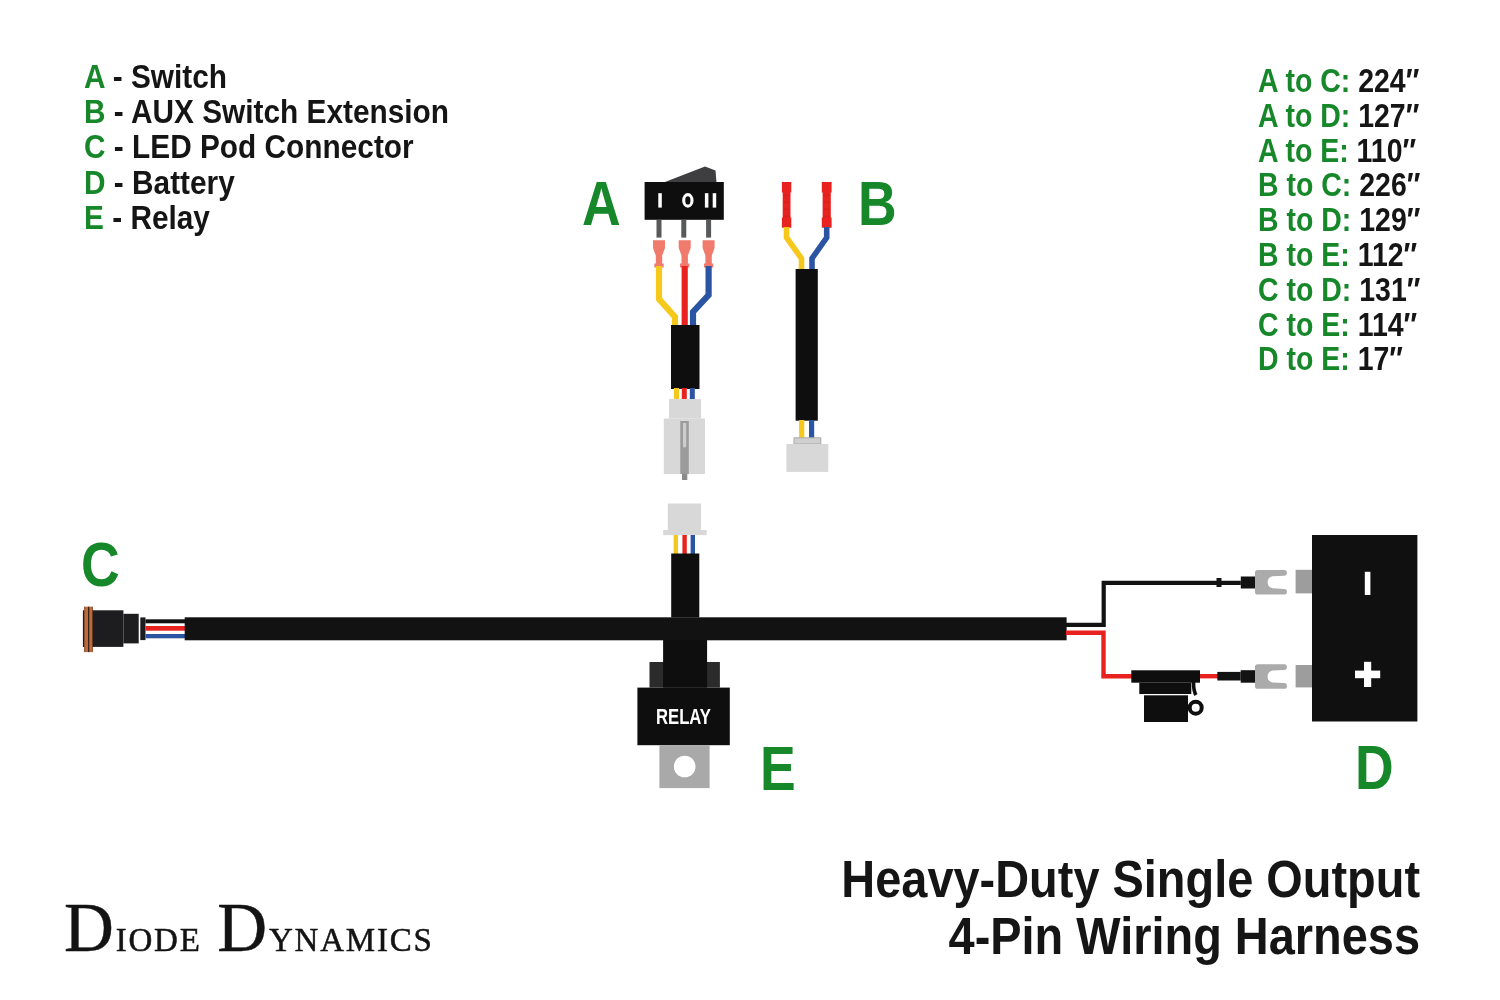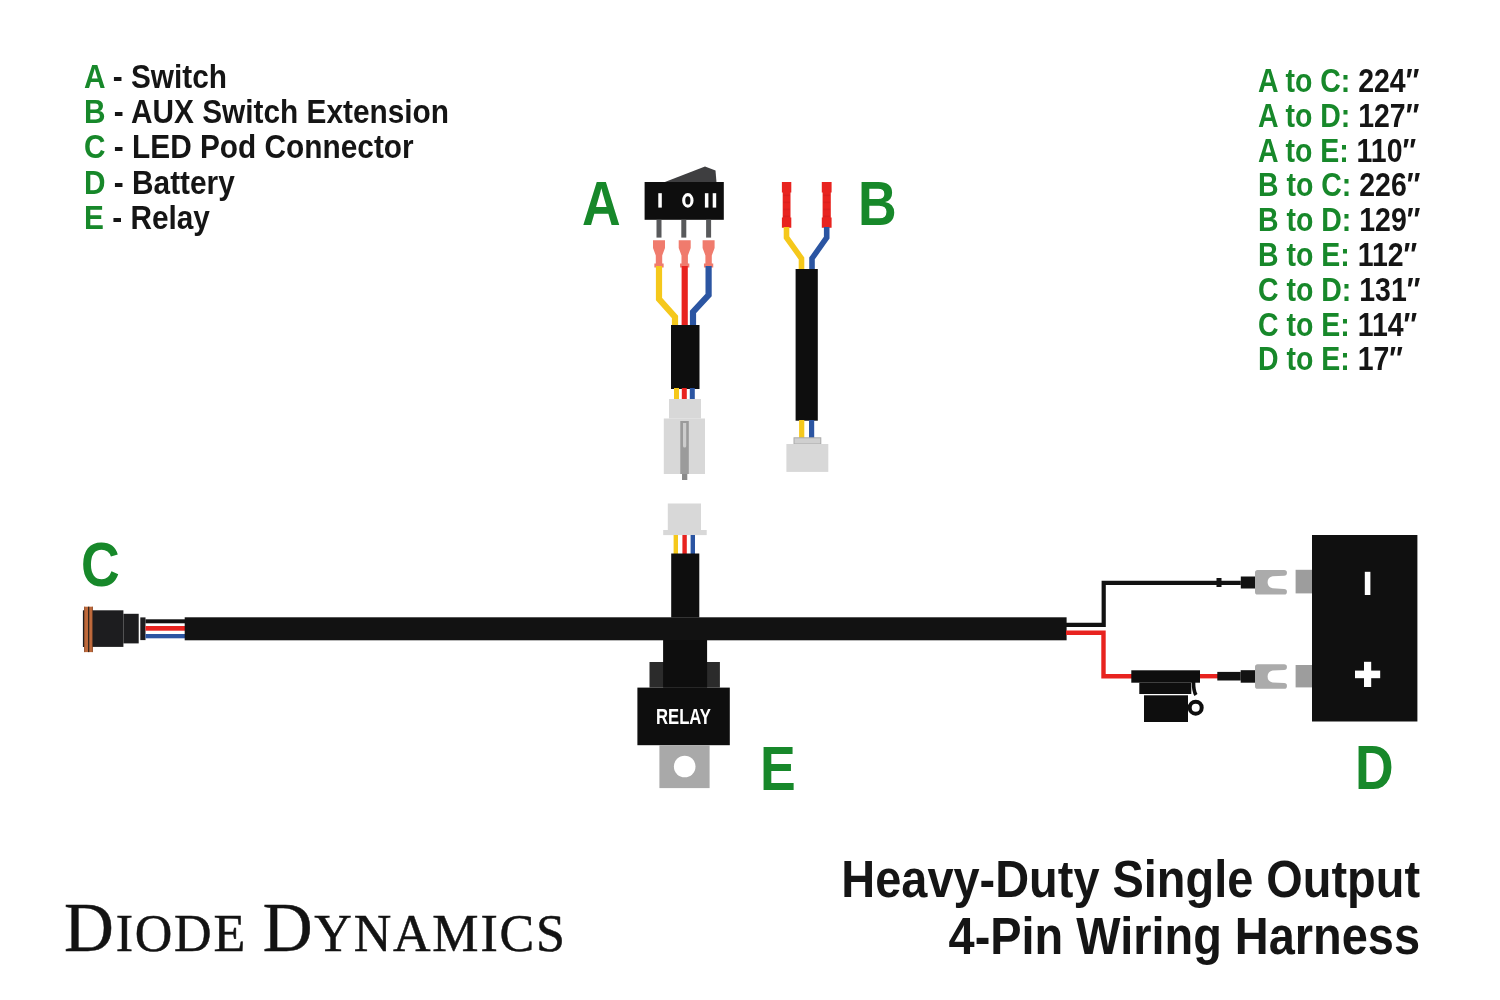--- a/index.html
+++ b/index.html
@@ -13,21 +13,21 @@
         line-height:34.8px;color:#151515;white-space:nowrap;
         transform:scaleX(0.85);transform-origin:left top;}
   .lbl{position:absolute;color:#17882a;font-weight:bold;font-size:63px;line-height:1;
        transform:scaleX(0.85);transform-origin:left top;}
   .title{position:absolute;right:80px;top:852px;font-size:51px;font-weight:bold;
          color:#151515;text-align:right;line-height:56.5px;white-space:nowrap;
          transform:scaleX(0.92);transform-origin:right top;}
   .logo{position:absolute;left:64px;top:889px;color:#131313;white-space:nowrap;
         font-family:"Liberation Serif",serif;letter-spacing:1.8px;-webkit-text-stroke:0.5px #131313;}
   .logo .b{font-size:69px;}
-  .logo .s{font-size:52px;margin-top:33px;}
+  .logo .s{font-size:33px;margin-top:33px;}
   svg{position:absolute;left:0;top:0;}
 </style>
 </head>
 <body>
 
 <div class="legend">
   <div><span class="g">A</span> -  Switch</div>
   <div><span class="g">B</span> -  AUX Switch Extension</div>
   <div><span class="g">C</span> -  LED Pod Connector</div>
   <div><span class="g">D</span> -  Battery</div>

